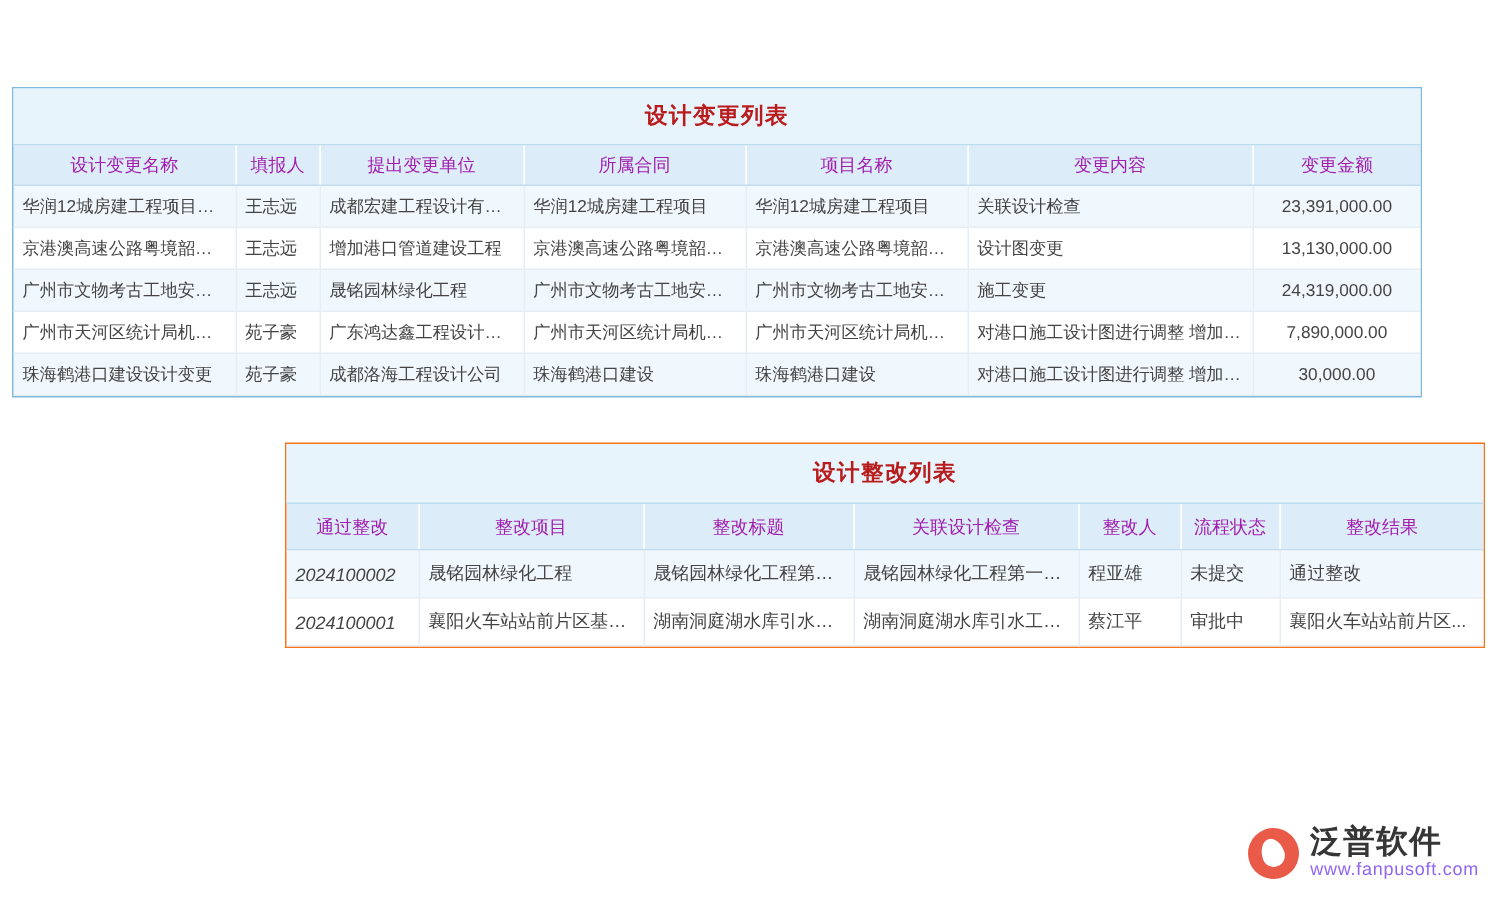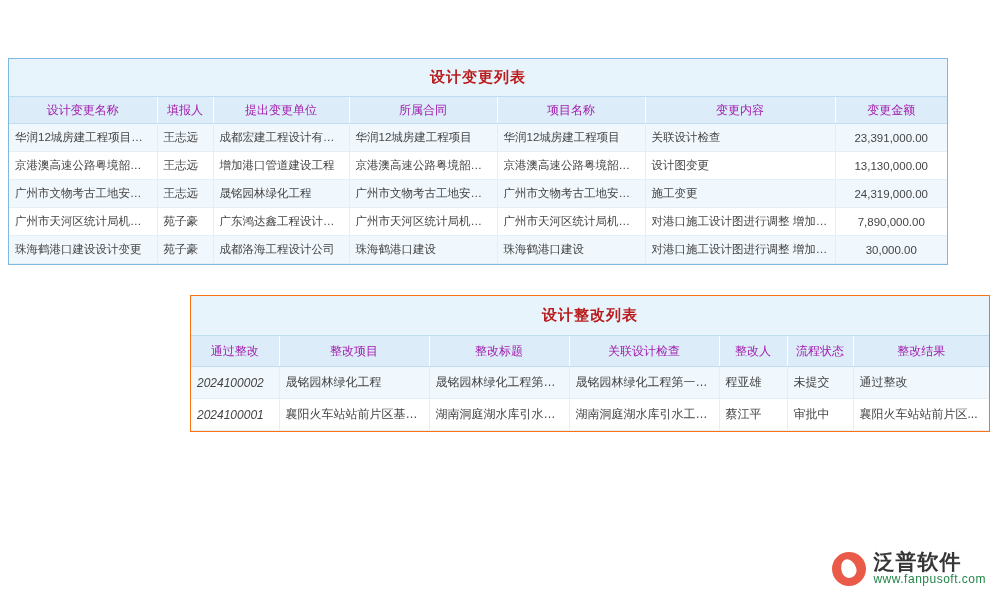--- a/index.html
+++ b/index.html
@@ -122,21 +122,21 @@
   }
   .logo-text { line-height: 1.05; }
   .logo-name {
     font-size: 21px;
     font-weight: bold;
     color: #2c2c2c;
     letter-spacing: 1px;
   }
   .logo-url {
     font-size: 12px;
-    color: #15803d;
+    color: #8b5cf6;
     letter-spacing: 0.5px;
   }
 </style>
 </head>
 <body>
 
 <div class="panel-change">
   <div class="panel-title">设计变更列表</div>
   <table class="grid">
     <colgroup>

